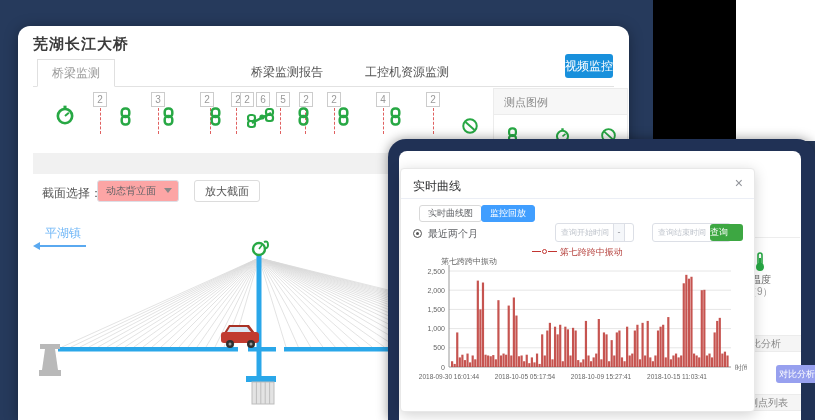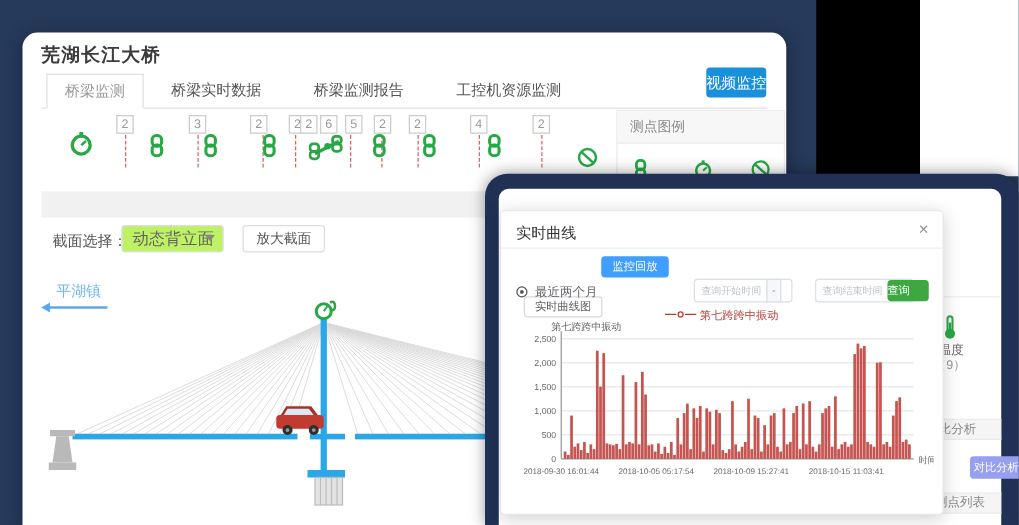--- a/index.html
+++ b/index.html
@@ -30,21 +30,21 @@
   
   #legend-panel { left:475px; top:62px; width:135px; height:80px; border:1px solid #ececec; background:#fff; }
   #legend-panel-header { height:26px; background:#f7f7f7; border-bottom:1px solid #ececec;
     font-size:11px; color:#888; line-height:26px; padding-left:10px; }
 
   #divider-band { left:15px; top:127px; width:581px; height:21px; background:#f1f1f1; }
 
   
   #section-label { left:24px; top:159px; font-size:12px; color:#555; }
   #section-select { left:79px; top:154px; width:82px; height:22px; border:1px solid #dcdfe6; border-radius:3px;
-    font-size:13px; color:#606266; line-height:20px; padding-left:8px; cursor:pointer; background:#bef264; }
+    font-size:10px; color:#606266; line-height:20px; padding-left:8px; cursor:pointer; background:#fca5a5; }
   #section-caret { position:absolute; right:6px; top:7px; width:0; height:0;
     border-left:4px solid transparent; border-right:4px solid transparent; border-top:5px solid #888; }
   #enlarge-btn { left:176px; top:154px; width:66px; height:22px; border:1px solid #dcdcdc; border-radius:3px;
     font-size:11px; color:#555; line-height:20px; text-align:center; cursor:pointer; background:#fff; }
 
   
   #side-label { left:27px; top:199px; font-size:12px; color:#70b7f7; }
   #side-arrow { left:22px; top:219px; width:46px; height:2px; background:#5aa9f0; }
   #side-arrow:before { content:""; position:absolute; left:-7px; top:-3px; width:0; height:0;
     border-top:4px solid transparent; border-bottom:4px solid transparent; border-right:7px solid #5aa9f0; }
@@ -69,21 +69,21 @@
   #list-band span { position:absolute; left:29px; }
 
   
   #modal { left:400px; top:168px; width:355px; height:244px; background:#fff; border:1px solid #e8e8e8;
     border-radius:4px; box-shadow:0 3px 14px rgba(0,0,0,.18); z-index:3; }
   #modal-title { left:12px; top:9px; font-size:12px; color:#303133; }
   #modal-close { right:11px; top:6px; font-size:14px; color:#909399; cursor:pointer; }
   #modal-header-line { left:0; top:29px; width:353px; height:1px; background:#ebeef5; }
   .mtab { position:absolute; top:36px; height:17px; line-height:15px; font-size:9px; padding:0 8px;
     border-radius:3px; cursor:pointer; white-space:nowrap; }
-  #mtab-realtime { left:18px; border:1px solid #d9d9d9; color:#606266; background:#fff;margin-top:32px; }
+  #mtab-realtime { left:18px; border:1px solid #d9d9d9; color:#606266; background:#fff; }
   #mtab-playback { left:80px; background:#409eff; color:#fff; border:1px solid #409eff; }
   #radio-outer { left:12px; top:60px; width:9px; height:9px; border:1px solid #555; border-radius:50%; }
   #radio-outer:after { content:""; position:absolute; left:2px; top:2px; width:3px; height:3px;
     border-radius:50%; background:#555; }
   #radio-label { left:27px; top:58px; font-size:10px; color:#606266; }
   .minput { position:absolute; top:54px; width:79px; height:19px; border:1px solid #dcdfe6; border-radius:3px;
     font-size:8px; color:#606266; padding-left:5px; background:#fff;margin-left:24px; }
   .minput::placeholder { color:#bfc4cc; }
   #input-start { left:130px; }
   #input-sep { left:212px; top:54px; width:12px; height:19px; background:#f5f7fa; border:1px solid #dcdfe6;
@@ -101,21 +101,20 @@
 <body>
 
 <div class="abs" id="black-block"></div>
 <div class="abs" id="white-block"></div>
 
 <div class="abs" id="main-window">
   <div class="abs" id="mw-title">芜湖长江大桥</div>
 
   <div class="abs" id="tabbar">
       <div class="tab active" style="left: 4px;">桥梁监测</div>
-      <div class="tab" style="left: 90px;">桥梁实时数据</div>
       <div class="tab" style="left: 204px;">桥梁监测报告</div>
       <div class="tab" style="left: 318px;">工控机资源监测</div>
     </div>
   <div class="abs" id="video-btn">视频监控</div>
 
   <div class="abs" id="sensor-strip" style="left:0;top:0;width:611px;height:148px;">
       <div class="badge" style="left: 75px;">2</div>
       <div class="badge" style="left: 133px;">3</div>
       <div class="badge" style="left: 182px;">2</div>
       <div class="badge" style="left: 213px;">2</div>

